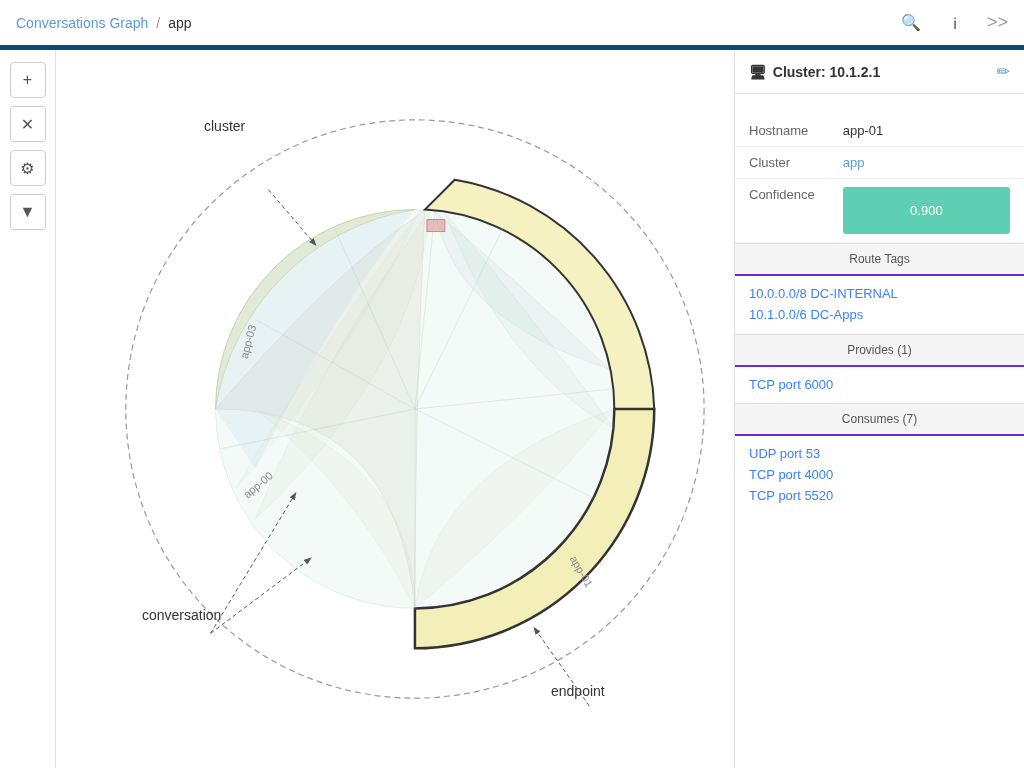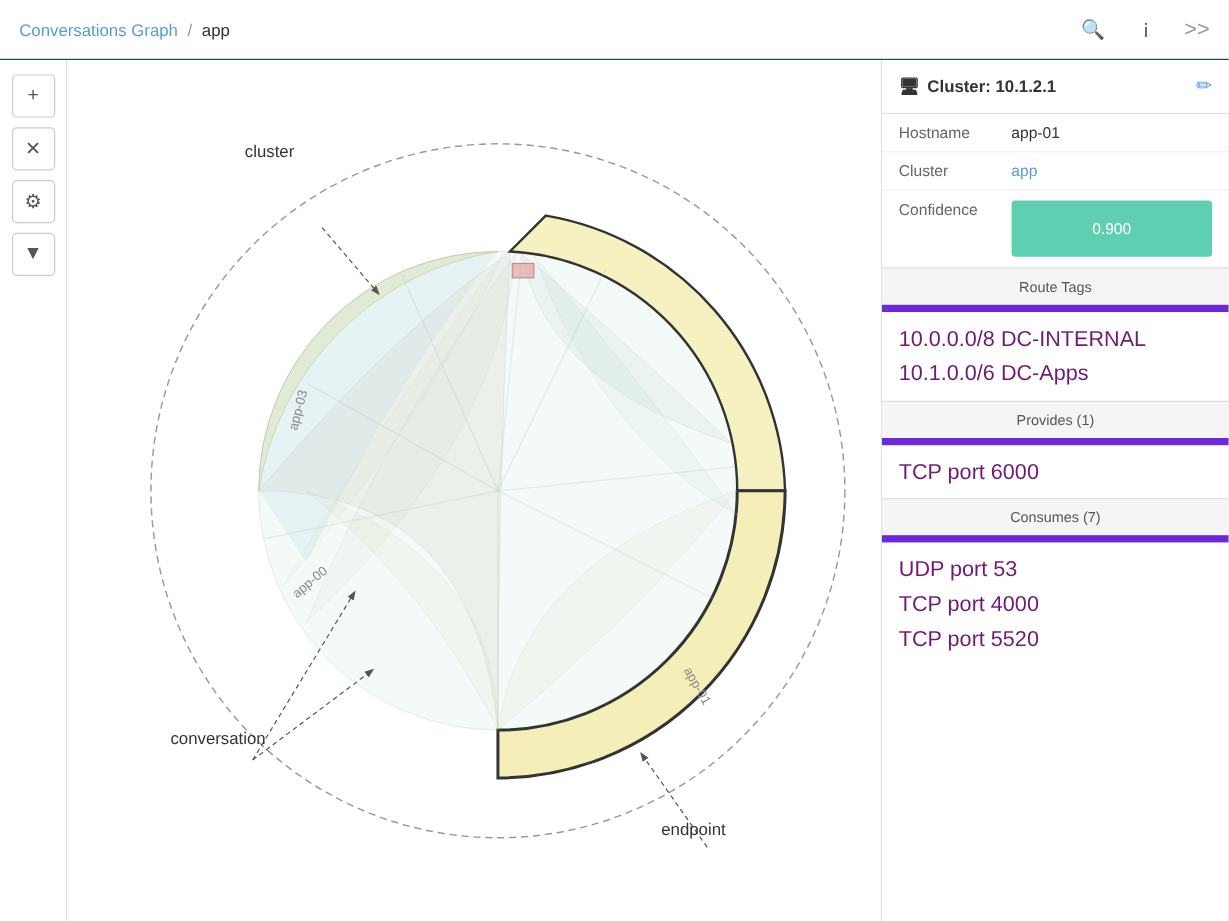--- a/index.html
+++ b/index.html
@@ -12,21 +12,21 @@
       display: flex;
       flex-direction: column;
       position: relative;
       overflow: hidden;
     }
 
     
     .header {
       height: 50px;
       background: #fff;
-      border-bottom: 1px solid #0c4a6e;
+      border-bottom: 5px solid #0c4a6e;
       display: flex;
       align-items: center;
       padding: 0 16px;
       justify-content: space-between;
     }
     .breadcrumb {
       display: flex;
       align-items: center;
       gap: 8px;
       font-size: 14px;
@@ -131,20 +131,21 @@
     }
     .edit-icon {
       color: #5b9bd5;
       cursor: pointer;
       font-size: 16px;
     }
 
     .panel-table {
       width: 100%;
       border-collapse: collapse;
+      margin-top: 21px;
     }
     .panel-table td {
       padding: 8px 14px;
       border-bottom: 1px solid #f0f0f0;
       vertical-align: top;
     }
     .panel-table .label-cell {
       color: #666;
       width: 90px;
       font-size: 13px;
@@ -167,26 +168,26 @@
       font-weight: 500;
     }
 
     .section-header {
       background: #f5f5f5;
       padding: 8px 14px;
       font-size: 12px;
       color: #555;
       text-align: center;
       border-top: 1px solid #e0e0e0;
-      border-bottom: 6px solid #6d28d9;
+      border-bottom: 2px solid #6d28d9;
     }
     .section-content {
       padding: 8px 14px;
-      font-size: 18px;
-      color: #701a75;
+      font-size: 13px;
+      color: #3b82f6;
       line-height: 1.6;
     }
     .port-bold {
       font-weight: 400;
     }
 
     
     .graph-svg {
       position: absolute;
       top: 0;

